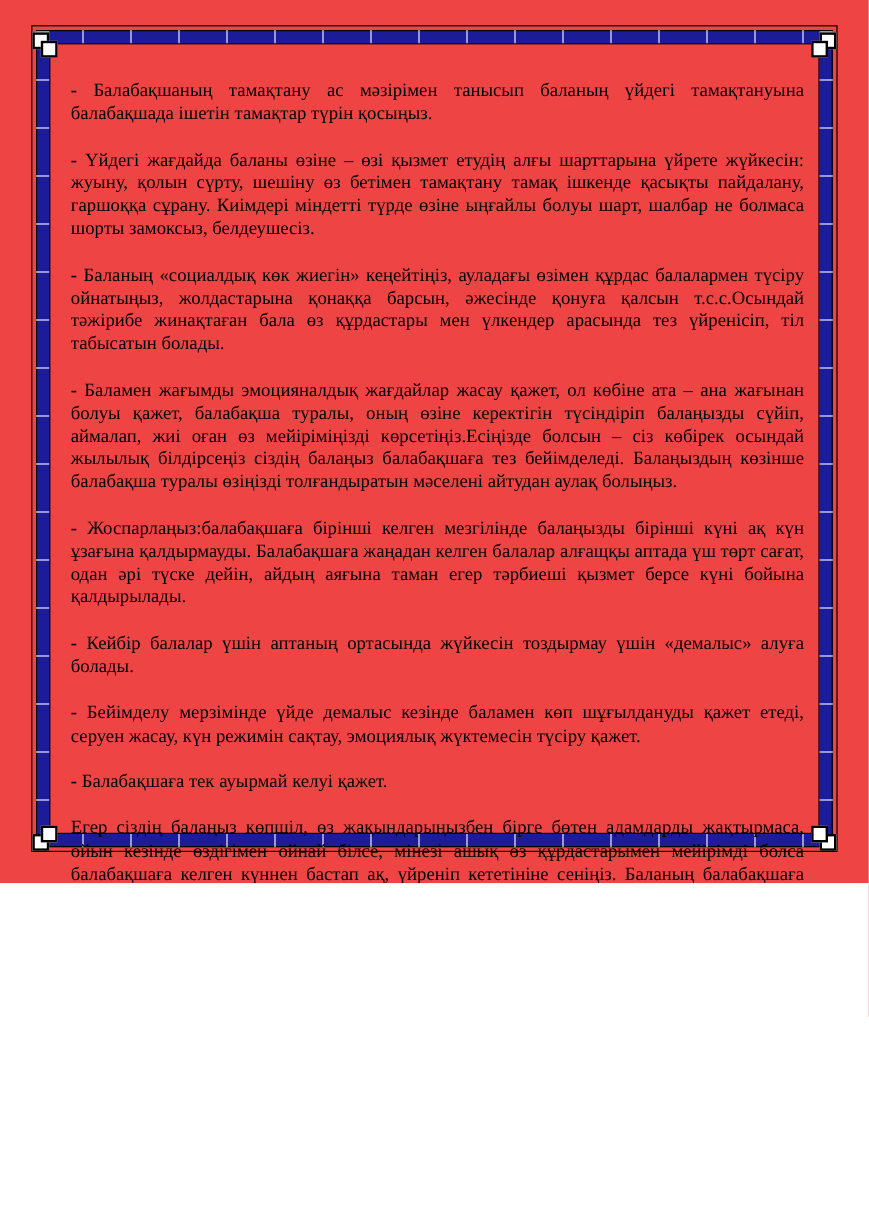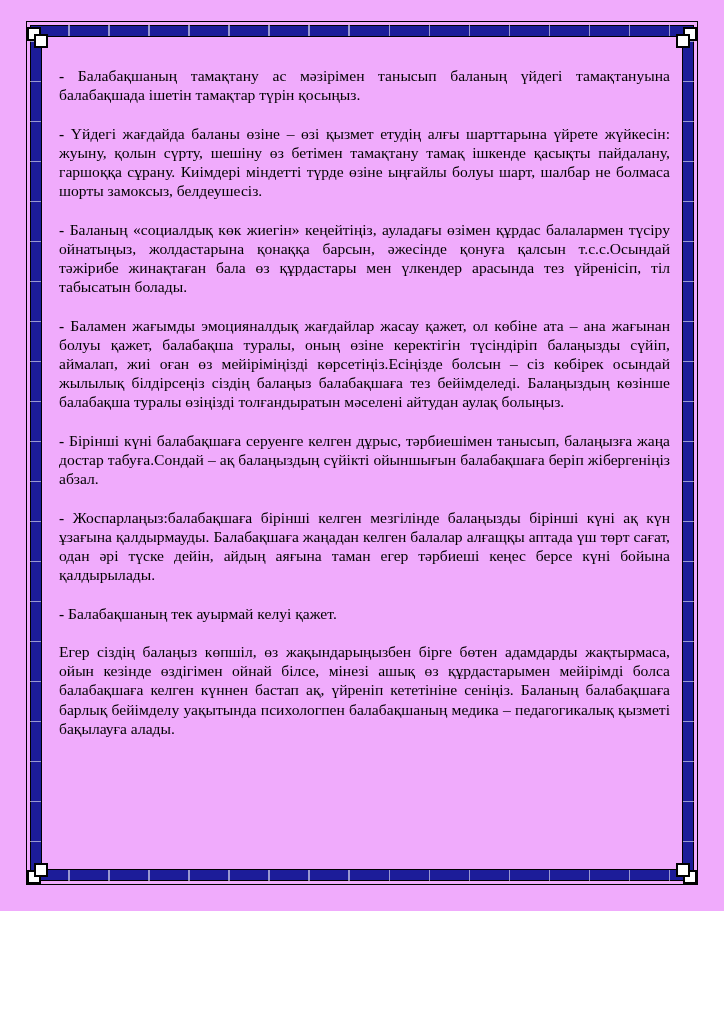--- a/index.html
+++ b/index.html
@@ -1,21 +1,21 @@
 <!DOCTYPE html>
 <html><head>
 <meta charset="utf-8">
 <style>
   html, body { margin: 0; padding: 0; background: #ffffff; }
 
   .page {
     position: relative;
     width: 724px;
-    height: 911px;
-    background: #f0abfc;
+    height: 736px;
+    background: #ef4444;
     overflow: hidden;
     font-family: "Liberation Serif", serif;
     color: #000000;
   }
 
   
   .outer-line {
     position: absolute;
     top: 21px; left: 26px; right: 26px; bottom: 26px;
     border: 1px solid #000000;
@@ -112,19 +112,20 @@
   <div class="corner br">
     <span class="sq sq1"></span>
     <span class="sq sq2"></span>
   </div>
 
   <div class="content">
       <p class="para"><b class="dash">-</b> <span>Балабақшаның тамақтану ас мәзірімен танысып баланың үйдегі тамақтануына балабақшада ішетін тамақтар түрін қосыңыз.</span></p>
       <p class="para"><b class="dash">-</b> <span>Үйдегі жағдайда баланы өзіне – өзі қызмет етудің алғы шарттарына үйрете жүйкесін: жуыну, қолын сүрту, шешіну өз бетімен тамақтану тамақ ішкенде қасықты пайдалану, гаршоққа сұрану. Киімдері міндетті түрде өзіне ыңғайлы болуы шарт, шалбар не болмаса шорты замоксыз, белдеушесіз.</span></p>
       <p class="para"><b class="dash">-</b> <span>Баланың «социалдық көк жиегін» кеңейтіңіз, ауладағы өзімен құрдас балалармен түсіру ойнатыңыз, жолдастарына қонаққа барсын, әжесінде қонуға қалсын т.с.с.Осындай тәжірибе жинақтаған бала өз құрдастары мен үлкендер арасында тез үйренісіп, тіл табысатын болады.</span></p>
       <p class="para"><b class="dash">-</b> <span>Баламен жағымды эмоцияналдық жағдайлар жасау қажет, ол көбіне ата – ана жағынан болуы қажет, балабақша туралы, оның өзіне керектігін түсіндіріп балаңызды сүйіп, аймалап, жиі оған өз мейіріміңізді көрсетіңіз.Есіңізде болсын – сіз көбірек осындай жылылық білдірсеңіз сіздің балаңыз балабақшаға тез бейімделеді. Балаңыздың көзінше балабақша туралы өзіңізді толғандыратын мәселені айтудан аулақ болыңыз.</span></p>
-      <p class="para"><b class="dash">-</b> <span>Бірінші күні балабақшаға серуенге келген дұрыс, тәрбиешімен танысып, балаңызға жаңа достар табуға.Сондай – ақ балаңыздың сүйікті ойыншығын балабақшаға беріп жібергеніңіз абзал.</span></p>
-      <p class="para"><b class="dash">-</b> <span>Жоспарлаңыз:балабақшаға бірінші келген мезгілінде балаңызды бірінші күні ақ күн ұзағына қалдырмауды. Балабақшаға жаңадан келген балалар алғащқы аптада үш төрт сағат, одан әрі түске дейін, айдың аяғына таман егер тәрбиеші кеңес берсе күні бойына қалдырылады.</span></p>
-      <p class="para"><b class="dash">-</b> <span>Балабақшаның тек ауырмай келуі қажет.</span></p>
+      <p class="para"><b class="dash">-</b> <span>Жоспарлаңыз:балабақшаға бірінші келген мезгілінде балаңызды бірінші күні ақ күн ұзағына қалдырмауды. Балабақшаға жаңадан келген балалар алғащқы аптада үш төрт сағат, одан әрі түске дейін, айдың аяғына таман егер тәрбиеші қызмет берсе күні бойына қалдырылады.</span></p>
+      <p class="para"><b class="dash">-</b> <span>Кейбір балалар үшін аптаның ортасында жүйкесін тоздырмау үшін «демалыс» алуға болады.</span></p>
+      <p class="para"><b class="dash">-</b> <span>Бейімделу мерзімінде үйде демалыс кезінде баламен көп шұғылдануды қажет етеді, серуен жасау, күн режимін сақтау, эмоциялық жүктемесін түсіру қажет.</span></p>
+      <p class="para"><b class="dash">-</b> <span>Балабақшаға тек ауырмай келуі қажет.</span></p>
       <p class="para"><span>Егер сіздің балаңыз көпшіл, өз жақындарыңызбен бірге бөтен адамдарды жақтырмаса, ойын кезінде өздігімен ойнай білсе, мінезі ашық өз құрдастарымен мейірімді болса балабақшаға келген күннен бастап ақ, үйреніп кететініне сеніңіз. Баланың балабақшаға барлық бейімделу уақытында психологпен балабақшаның медика – педагогикалық қызметі бақылауға алады.</span></p>
     </div>
 
 </div>
 
 </body></html>

